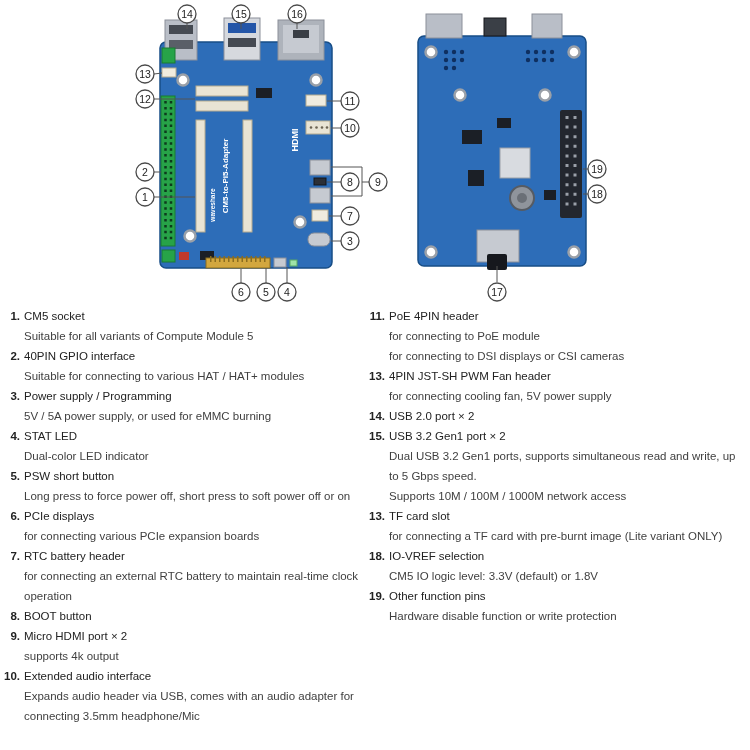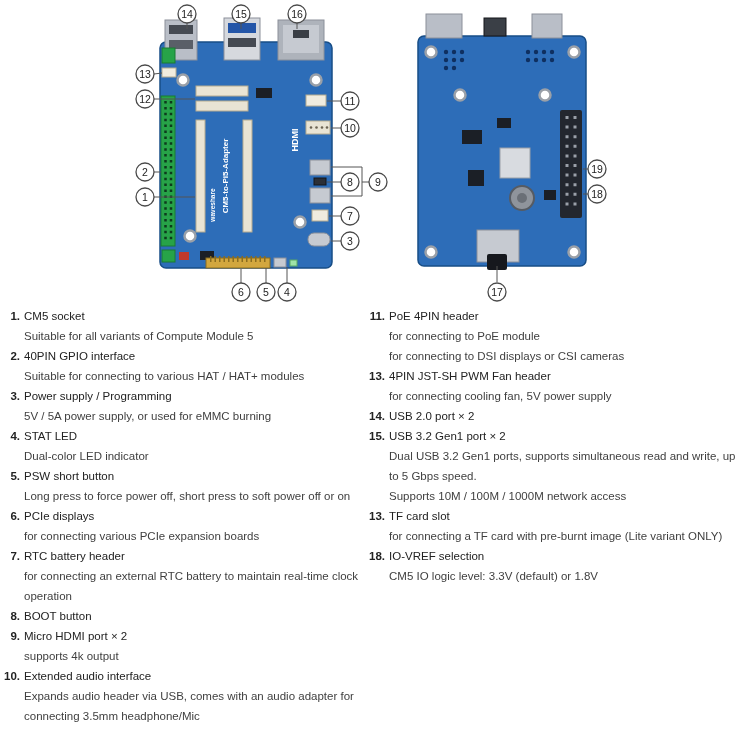--- a/index.html
+++ b/index.html
@@ -379,15 +379,22 @@
         </div>
       <div class="desc">for connecting a TF card with pre-burnt image (Lite variant ONLY)</div>
     </div>
     <div>
       <div class="li-head">
           <span class="num">18.</span>
           <span class="title">IO-VREF selection</span>
         </div>
       <div class="desc">CM5 IO logic level: 3.3V (default) or 1.8V</div>
     </div>
+    <div>
+      <div class="li-head">
+          <span class="num">19.</span>
+          <span class="title">Other function pins</span>
+        </div>
+      <div class="desc">Hardware disable function or write protection</div>
+    </div>
 
   </div>
 </div>
 
 </body></html>

